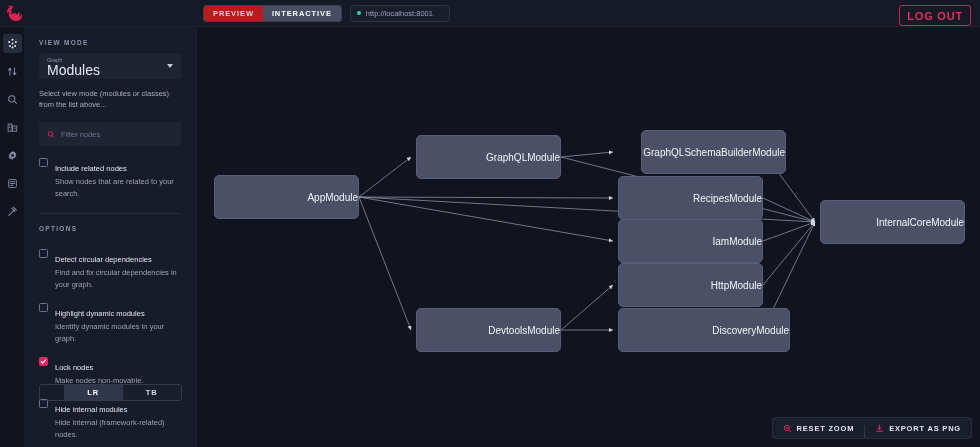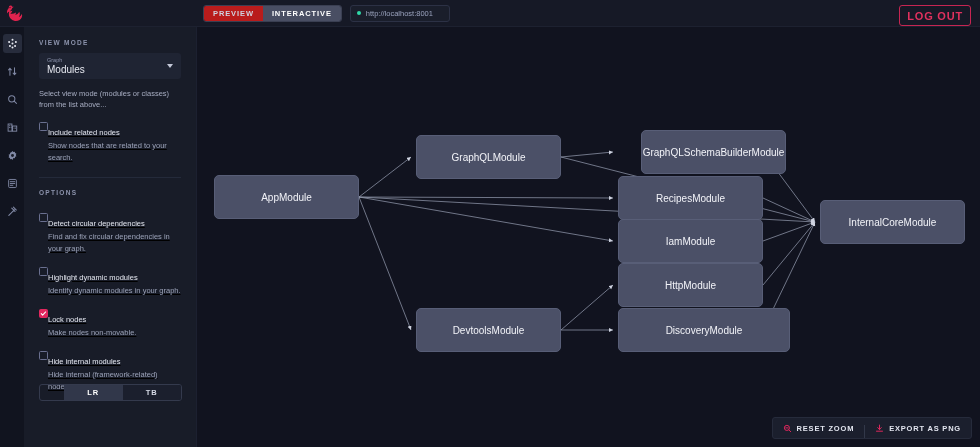--- a/index.html
+++ b/index.html
@@ -77,41 +77,41 @@
   .side-inner { padding: 0 15px; }
   .section-label {
     font-size: 6.5px; letter-spacing: 1.3px; color: #8c93ac; font-weight: bold;
     text-transform: uppercase; margin-bottom: 7px;
   }
   .select {
     position: relative; background: #1f2433; border-radius: 3px;
     height: 26px; padding: 3px 8px; cursor: pointer;
   }
   .select-label { font-size: 5.5px; color: #8b92ab; line-height: 8px; }
-  .select-value { font-size: 10px; color: #e6e8f0; line-height: 12px; }
+  .select-value { font-size: 14px; color: #e6e8f0; line-height: 12px; }
   .caret {
     position: absolute; right: 8px; top: 11px;
     width: 0; height: 0; border-left: 3.5px solid transparent;
     border-right: 3.5px solid transparent; border-top: 4px solid #c3c8d8;
   }
   .hint {
     margin-top: 9px; font-size: 7.5px; line-height: 11px; color: #a7adc2;
   }
   .searchbox {
     margin-top: 12px; height: 24px; background: #1f2433; border-radius: 3px;
     display: flex; align-items: center; padding: 0 8px; gap: 6px;
   }
   .searchbox input {
     background: transparent; border: none; outline: none;
     font-size: 7.5px; color: #d5d9e6; font-family: "Liberation Sans", sans-serif;
     width: 100%;
   }
   .searchbox input::placeholder { color: #6d7490; }
 
-  .optrow { display: flex; margin-top: 11px; text-decoration: underline; }
+  .optrow { display: flex; gap: 7px; margin-top: 11px; }
   .cbox {
     width: 9px; height: 9px; flex: none; margin-top: 1px;
     border: 1px solid #6a melting; border-radius: 1.5px;
   }
   .cbox { border: 1px solid #6a7090; background: transparent; }
   .cbox.checked {
     background: #e1275e; border-color: #e1275e;
     display: flex; align-items: center; justify-content: center;
   }
   .cbox.checked svg { display:block; }
@@ -132,21 +132,21 @@
   .toggle.active { background: #31374a; color: #ffffff; margin-left: 24px; }
 
   
   .canvas {
     position: absolute; left: 197px; top: 27px; width: 783px; height: 420px;
     background: #11131f; overflow: hidden;
   }
   .node {
     position: absolute;
     background: #4b5067; border: 1px solid #585e77; border-radius: 5px;
-    display: flex; align-items: center; justify-content: center;
+    display: flex; align-items: center; justify-content: flex-end;
     color: #f2f3f8; font-size: 10px;
     cursor: pointer;
   }
   .edge-layer { position: absolute; left: 0; top: 0; width: 783px; height: 420px; }
 
   
   .botbar {
     position: absolute; right: 8px; bottom: 8px; height: 22px;
     background: #1b1f2d; border: 1px solid #262b3b; border-radius: 3px;
     display: flex; align-items: flex-end;
@@ -253,20 +253,27 @@
       <div class="section-label">VIEW MODE</div>
 
       <div class="select">
         <div class="select-label">Graph</div>
         <div class="select-value">Modules</div>
         <span class="caret"></span>
       </div>
 
       <div class="hint">Select view mode (modules or classes) from the list above...</div>
 
+      <div class="searchbox">
+        <svg width="9" height="9" viewBox="0 0 12 12">
+          <circle cx="5.2" cy="5.2" r="3.4" stroke="#e1275e" stroke-width="1.3" fill="none"></circle>
+          <path d="M7.9 7.9l2.4 2.4" stroke="#e1275e" stroke-width="1.3" stroke-linecap="round"></path>
+        </svg>
+        <input type="text" placeholder="Filter nodes" style="">
+      </div>
 
       <div class="optrow">
         <span class="cbox"></span>
         <span>
           <span class="opt-title">Include related nodes</span>
           <div class="opt-desc">Show nodes that are related to your search.</div>
         </span>
       </div>
     </div>
 

